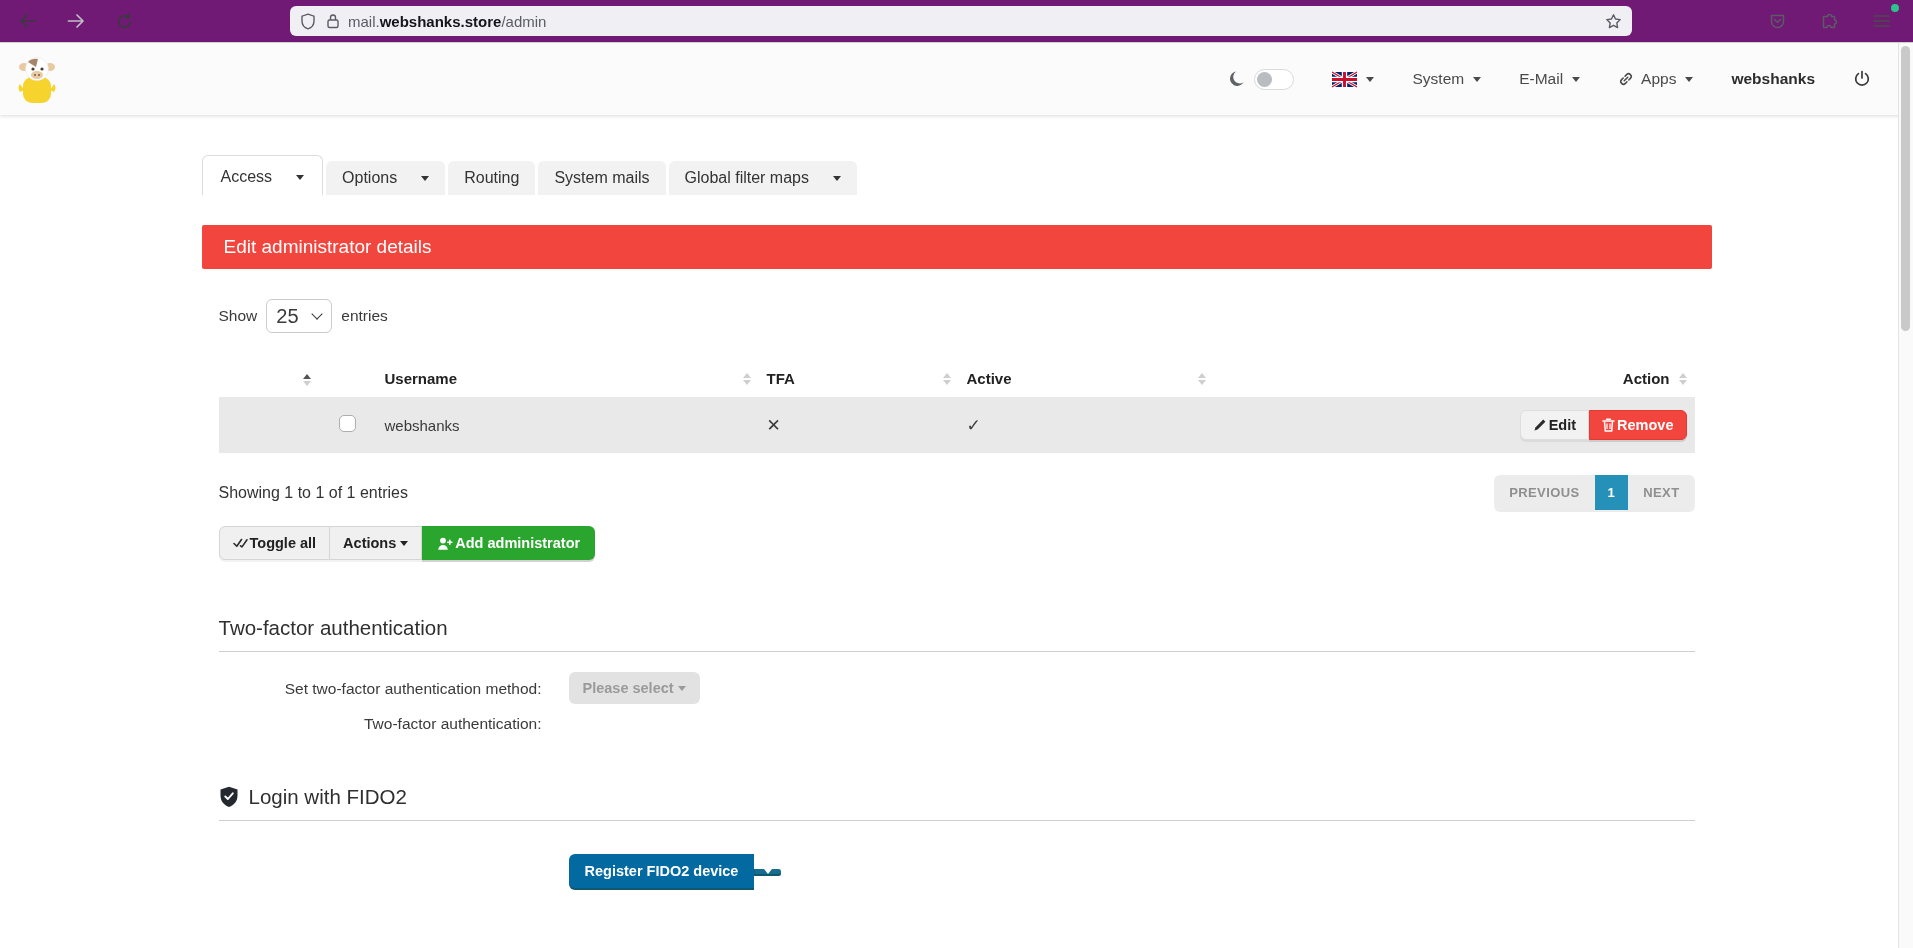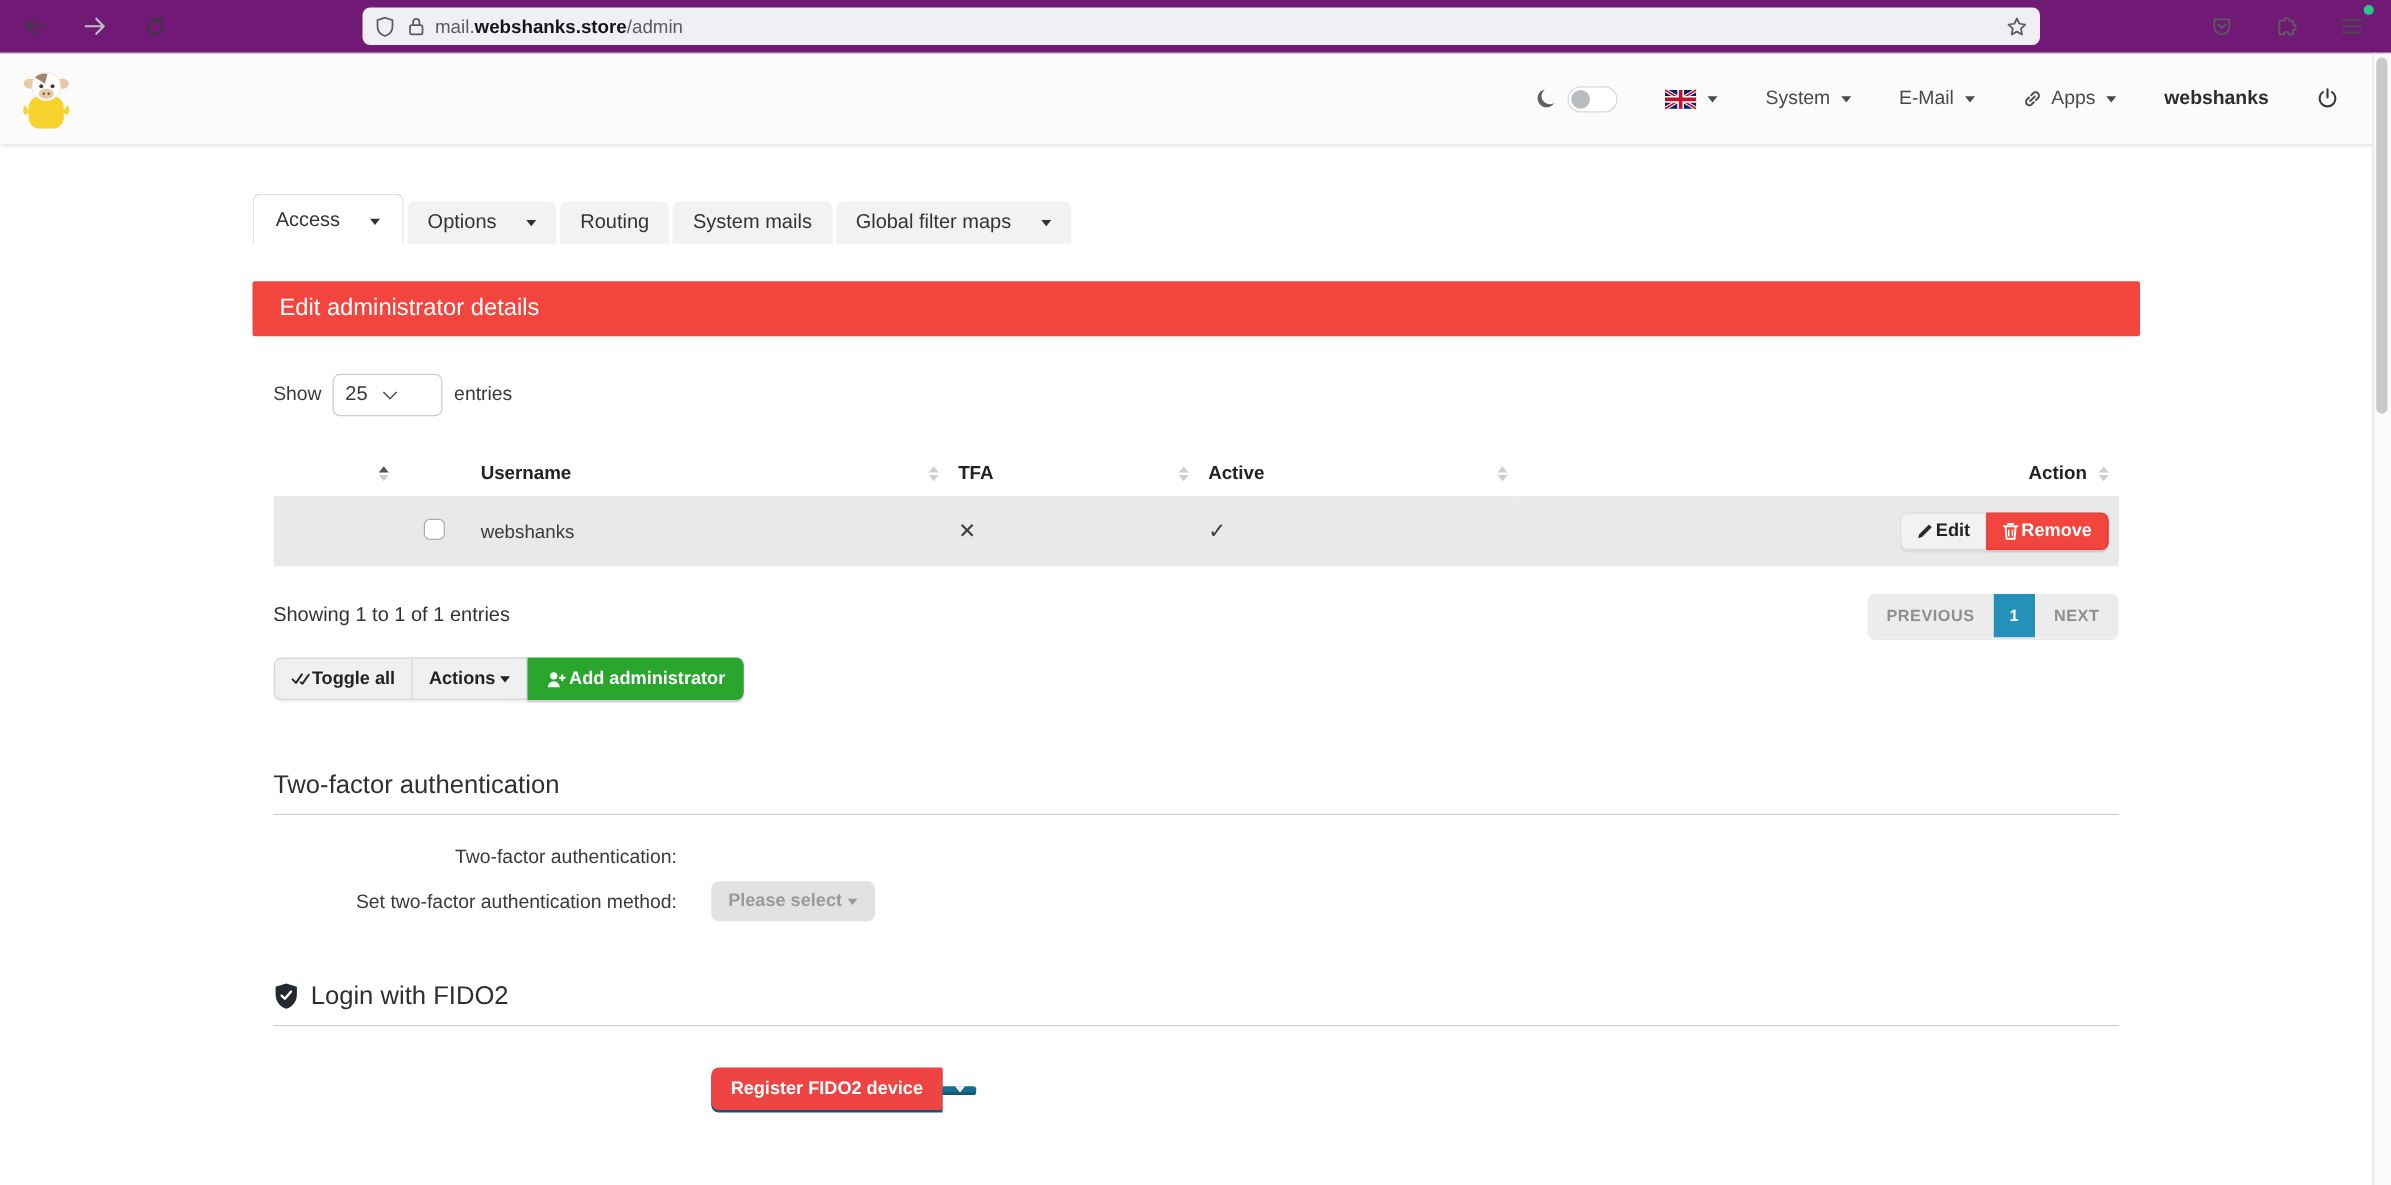--- a/index.html
+++ b/index.html
@@ -54,22 +54,22 @@
   .panel-heading { margin-top:30px; height:44px; background:#f2453d; border-radius:2px;
     color:#fff; font-size:19px; display:flex; align-items:center; padding-left:22px; }
 
   .panel-body { padding:30px 17px 0; }
 
   .table-controls { display:flex; justify-content:space-between; align-items:center; }
   .search-wrap { display:flex; align-items:center; gap:11px; font-size:15.5px; }
   .search-input { width:210px; height:36px; border:1px solid #ccc; border-radius:6px;
     font-size:15px; padding:0 9px; outline:none; }
   .show-wrap { display:flex; align-items:center; gap:9px; font-size:15.5px; }
-  .select-box { width:88px; height:34px; border:1px solid #ccc; border-radius:6px;
-    display:flex; align-items:center; padding:0 9px; gap:14px; font-size:16px; cursor:pointer; }
+  .select-box { width:66px; height:34px; border:1px solid #ccc; border-radius:6px;
+    display:flex; align-items:center; padding:0 9px; gap:14px; font-size:20px; cursor:pointer; }
   .chev { width:8px; height:8px; border-right:1.8px solid #3a3a3a; border-bottom:1.8px solid #3a3a3a;
     transform:rotate(45deg); margin-top:-4px; }
 
   table.admins { width:100%; border-collapse:collapse; margin-top:27px; }
   table.admins th { text-align:left; font-size:15px; font-weight:bold; color:#222;
     padding:10px 8px; white-space:nowrap; }
   table.admins td { font-size:15px; padding:13px 8px; }
   tr.data-row td { background:#e9e9e9; }
   .sort { display:inline-flex; flex-direction:column; align-items:center; gap:2px;
     vertical-align:middle; }
@@ -116,21 +116,21 @@
   .form-rows-tfa { margin-top:20px; }
   .btn-select { background:#e2e2e2; border-radius:6px; padding:8px 14px; font-size:14.5px;
     color:#9a9a9a; }
   .btn-select .caret { border-top-color:#9a9a9a; }
 
   .idbar { flex:1; background:#e9e9e9; display:flex; justify-content:space-between;
     padding:10px 14px; font-size:15px; font-weight:bold; color:#222; }
   .fido-row { margin-top:18px; align-items:flex-start; }
   .fido-row .form-label { padding-top:9px; }
   .reg-row { margin-top:33px; }
-  .btn-fido { background:#ef4444; color:#fff; font-size:14.5px; padding:9px 16px;
+  .btn-fido { background:#0369a1; color:#fff; font-size:14.5px; padding:9px 16px;
     border-radius:6px 0 0 6px; box-shadow:0 2px 0 #11576f; }
   .btn-fido-caret { background:#176d8e; border-radius:0 6px 6px 0; width:27px;
     display:flex; align-items:center; justify-content:center; border-left:1px solid #135e7b;
     box-shadow:0 2px 0 #11576f; cursor:pointer; }
   .btn-fido-caret .caret { border-top-color:#fff; margin:0; }
 
   svg { display:block; }
 </style>
 </head>
 <body>
@@ -427,28 +427,28 @@
         </span>
         <span>Add administrator</span>
       </button>
     </div>
 
     <div class="section">
       <h2>Two-factor authentication</h2>
       <hr>
       <div class="form-rows-tfa">
         <div class="form-row">
-          <div class="form-label">Two-factor authentication:</div>
-        </div>
-        <div class="form-row">
           <div class="form-label">Set two-factor authentication method:</div>
           <button class="btn btn-select">
             <span>Please select</span>
             <span class="caret"></span>
           </button>
+        </div>
+        <div class="form-row">
+          <div class="form-label">Two-factor authentication:</div>
         </div>
       </div>
     </div>
 
     <div class="section" style="margin-top:48px">
       <h2>
         <span>
           <svg width="20" height="22" viewBox="0 0 20 22">
               <path d="M10 .8 L18.5 3.4 V9.5 C18.5 15.2 15 19.3 10 21 C5 19.3 1.5 15.2 1.5 9.5 V3.4 Z" fill="#24292f"></path>
               <path d="M6.3 10.5 L8.9 13 L13.8 7.3" stroke="#fff" stroke-width="1.9" fill="none" stroke-linecap="round" stroke-linejoin="round"></path>

